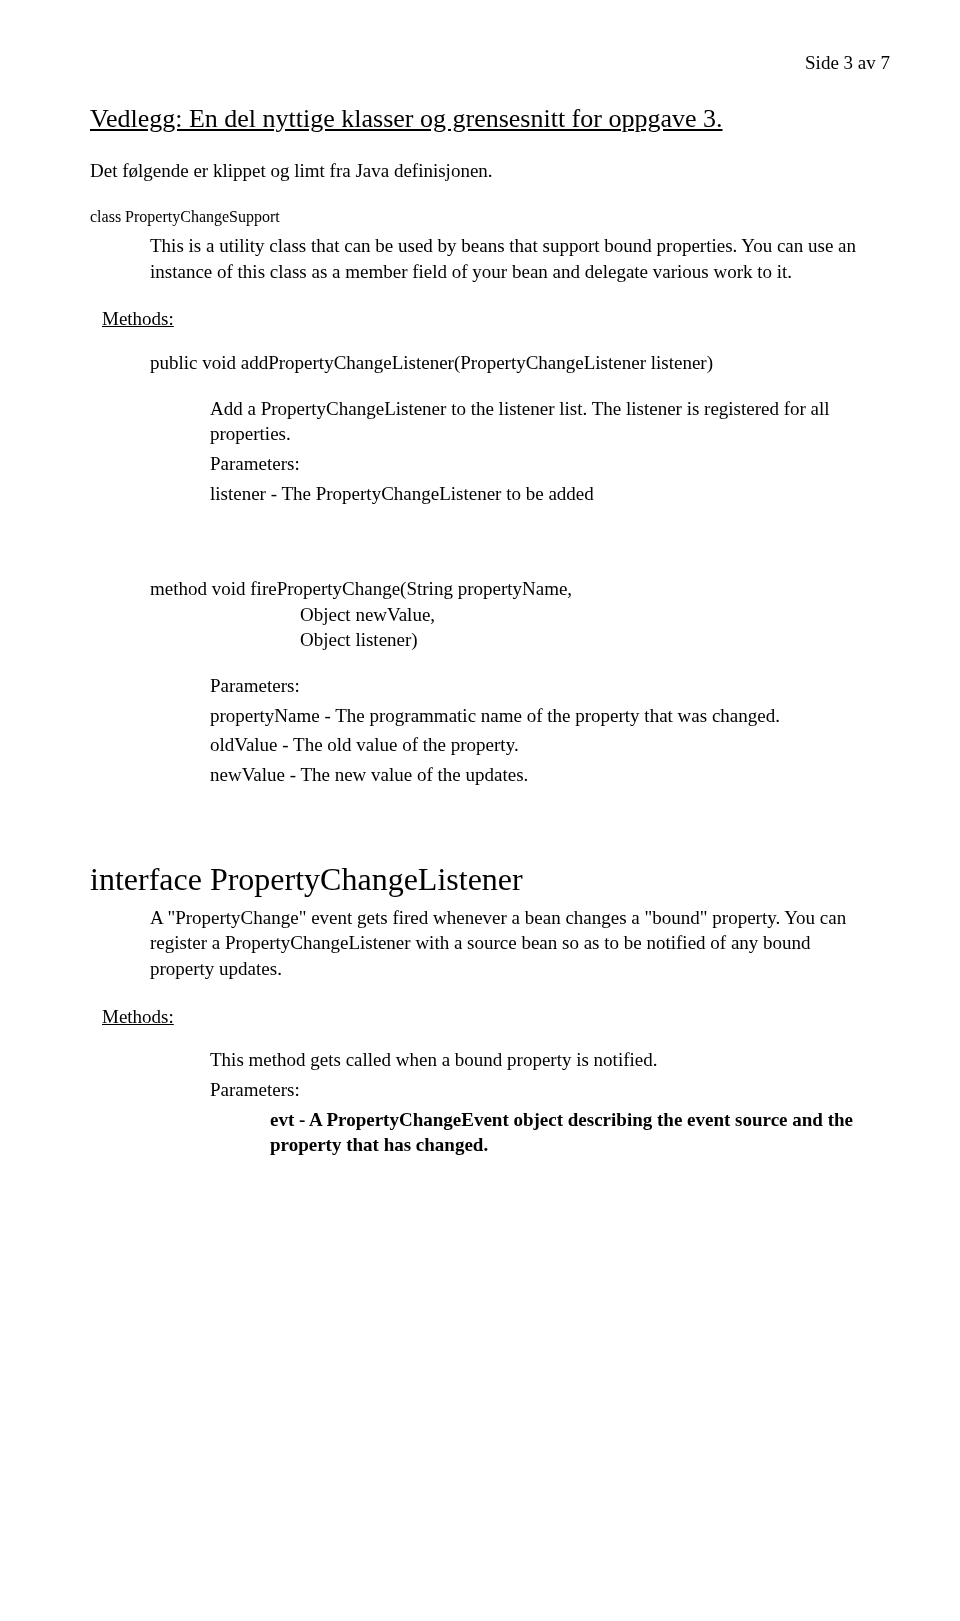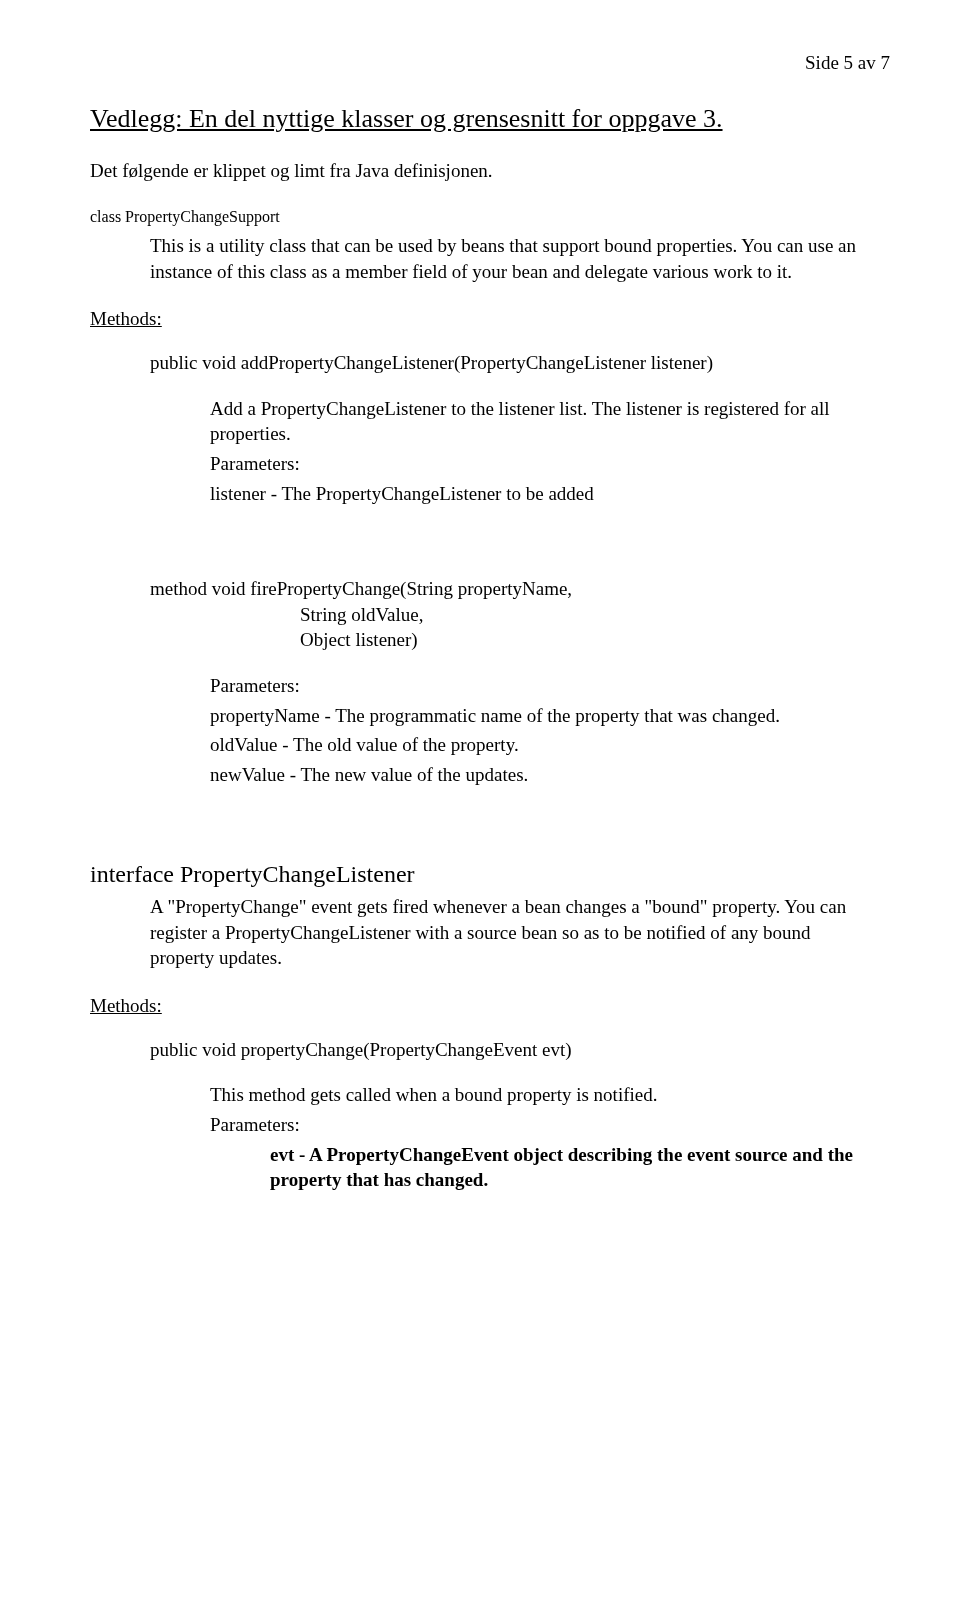--- a/index.html
+++ b/index.html
@@ -35,21 +35,21 @@
   }
   .class-block .desc {
     margin: 0 0 0 60px;
     max-width: 720px;
   }
   .class-line {
     margin-bottom: 4px;
   }
   .methods-label {
     text-decoration: underline;
-    margin: 22px 0 18px 0;
+    margin: 22px 0 18px 12px;
   }
   .method {
     margin-left: 60px;
     margin-bottom: 30px;
   }
   .method-sig {
     margin: 0 0 20px 0;
   }
   .method-sig .indent-param {
     margin-left: 150px;
@@ -59,29 +59,29 @@
     max-width: 660px;
   }
   .method-body p {
     margin: 0 0 4px 0;
   }
   .params-label {
     margin-top: 22px;
   }
   .spacer-lg { height: 40px; }
   .interface-heading {
-    font-size: 24px;
+    font-size: 32px;
     font-weight: normal;
     margin: 0;
   }
 </style>
 </head>
 <body>
 
-<div class="page-header">Side 5 av 7</div>
+<div class="page-header">Side 3 av 7</div>
 
 <h1 class="doc-title">Vedlegg: En del nyttige klasser og grensesnitt for oppgave 3.</h1>
 
 <p class="intro">Det følgende er klippet og limt fra Java definisjonen.</p>
 
 <div class="class-block">
   <div class="class-line"><span class="class-heading">class PropertyChangeSupport</span></div>
   <p class="desc">This is a utility class that can be used by beans that support bound properties. You can use an instance of this class as a member field of your bean and delegate various work to it.</p>
 </div>
 
@@ -94,40 +94,39 @@
     <p class="params-label">Parameters:</p>
     <p>listener - The PropertyChangeListener to be added</p>
   </div>
 </div>
 
 <div class="spacer-lg"></div>
 
 <div class="method">
   <div class="method-sig">
     <div>method void firePropertyChange(String propertyName,</div>
-    <div class="indent-param">String oldValue,</div>
+    <div class="indent-param">Object newValue,</div>
     <div class="indent-param">Object listener)</div>
   </div>
   <div class="method-body">
     <p class="params-label">Parameters:</p>
     <p>propertyName - The programmatic name of the property that was changed.</p>
     <p>oldValue - The old value of the property.</p>
     <p>newValue - The new value of the updates.</p>
   </div>
 </div>
 
 <div class="spacer-lg"></div>
 
 <div class="class-block">
   <div class="class-line"><span class="interface-heading">interface PropertyChangeListener</span></div>
   <p class="desc">A "PropertyChange" event gets fired whenever a bean changes a "bound" property. You can register a PropertyChangeListener with a source bean so as to be notified of any bound property updates.</p>
 </div>
 
 <p class="methods-label">Methods:</p>
 
 <div class="method">
-  <p class="method-sig">public void propertyChange(PropertyChangeEvent evt)</p>
   <div class="method-body">
     <p>This method gets called when a bound property is notified.</p>
     <p class="params-label">Parameters:</p>
     <p style="margin-left:60px;font-weight:bold;">evt - A PropertyChangeEvent object describing the event source and the property that has changed.</p>
   </div>
 </div>
 
 </body></html>

